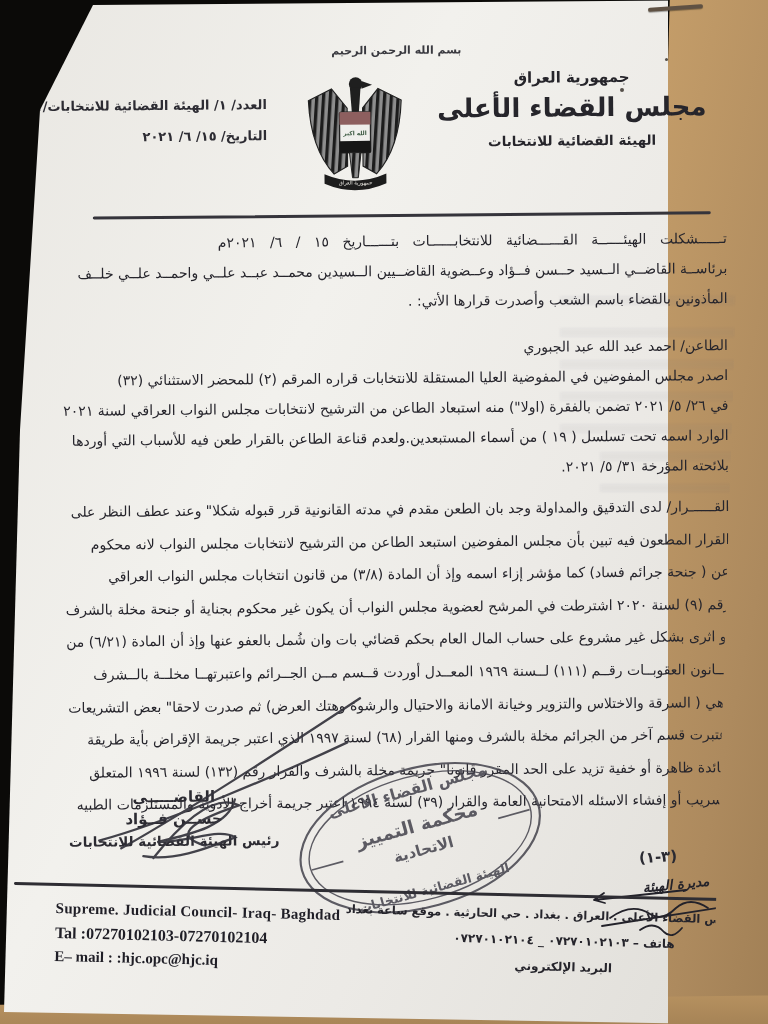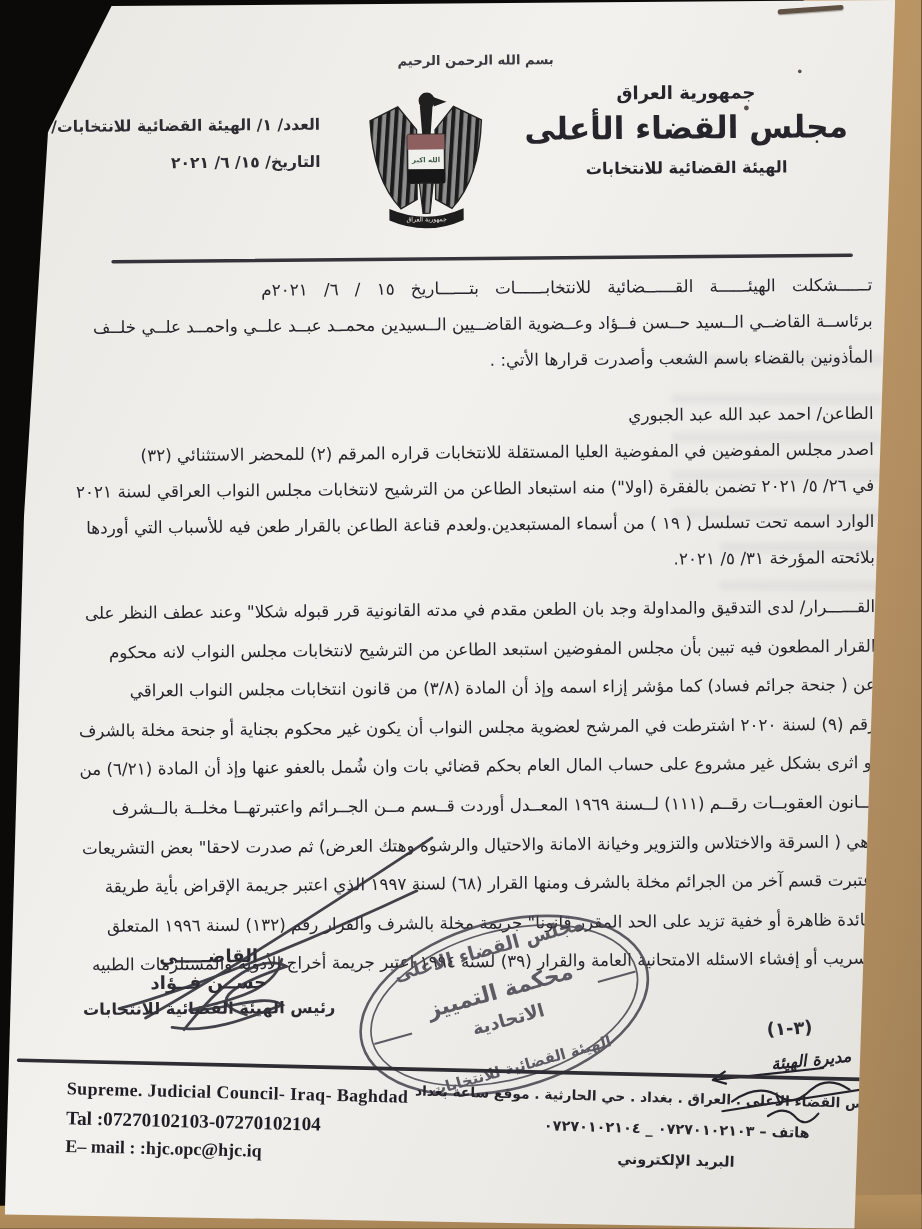--- a/index.html
+++ b/index.html
@@ -14,21 +14,21 @@
     background:linear-gradient(100deg,#c49d69 0%,#ad8a5e 55%,#98784f 100%);
     transform:rotate(1.6deg);
   }
   .cardboard-bottom{
     position:absolute;left:-15px;top:1000px;width:820px;height:45px;
     background:linear-gradient(180deg,#b5905f,#9d7c51);
     transform:rotate(-0.7deg);
   }
   
   .paper{
-    position:absolute;left:0;top:0;width:768px;height:1024px;
+    position:absolute;left:0;top:0;width:668px;height:1024px;
     background:linear-gradient(115deg,#e9e7e2 0%,#f2f1ed 40%,#eceae6 70%,#e2e0db 100%);
     clip-path:polygon(93px 5px,746px 0px,712px 1024px,4px 1012px,20px 430px,40px 110px);
   }
   .staple{
     position:absolute;left:648px;top:6px;width:55px;height:4px;border-radius:2px;
     background:#5f5143;transform:rotate(-4deg);box-shadow:0 1px 1px rgba(0,0,0,.35);
   }
   .speck{position:absolute;border-radius:50%;background:#55504a;}
   .ghost{
     position:absolute;filter:blur(1.6px);opacity:.55;pointer-events:none;

